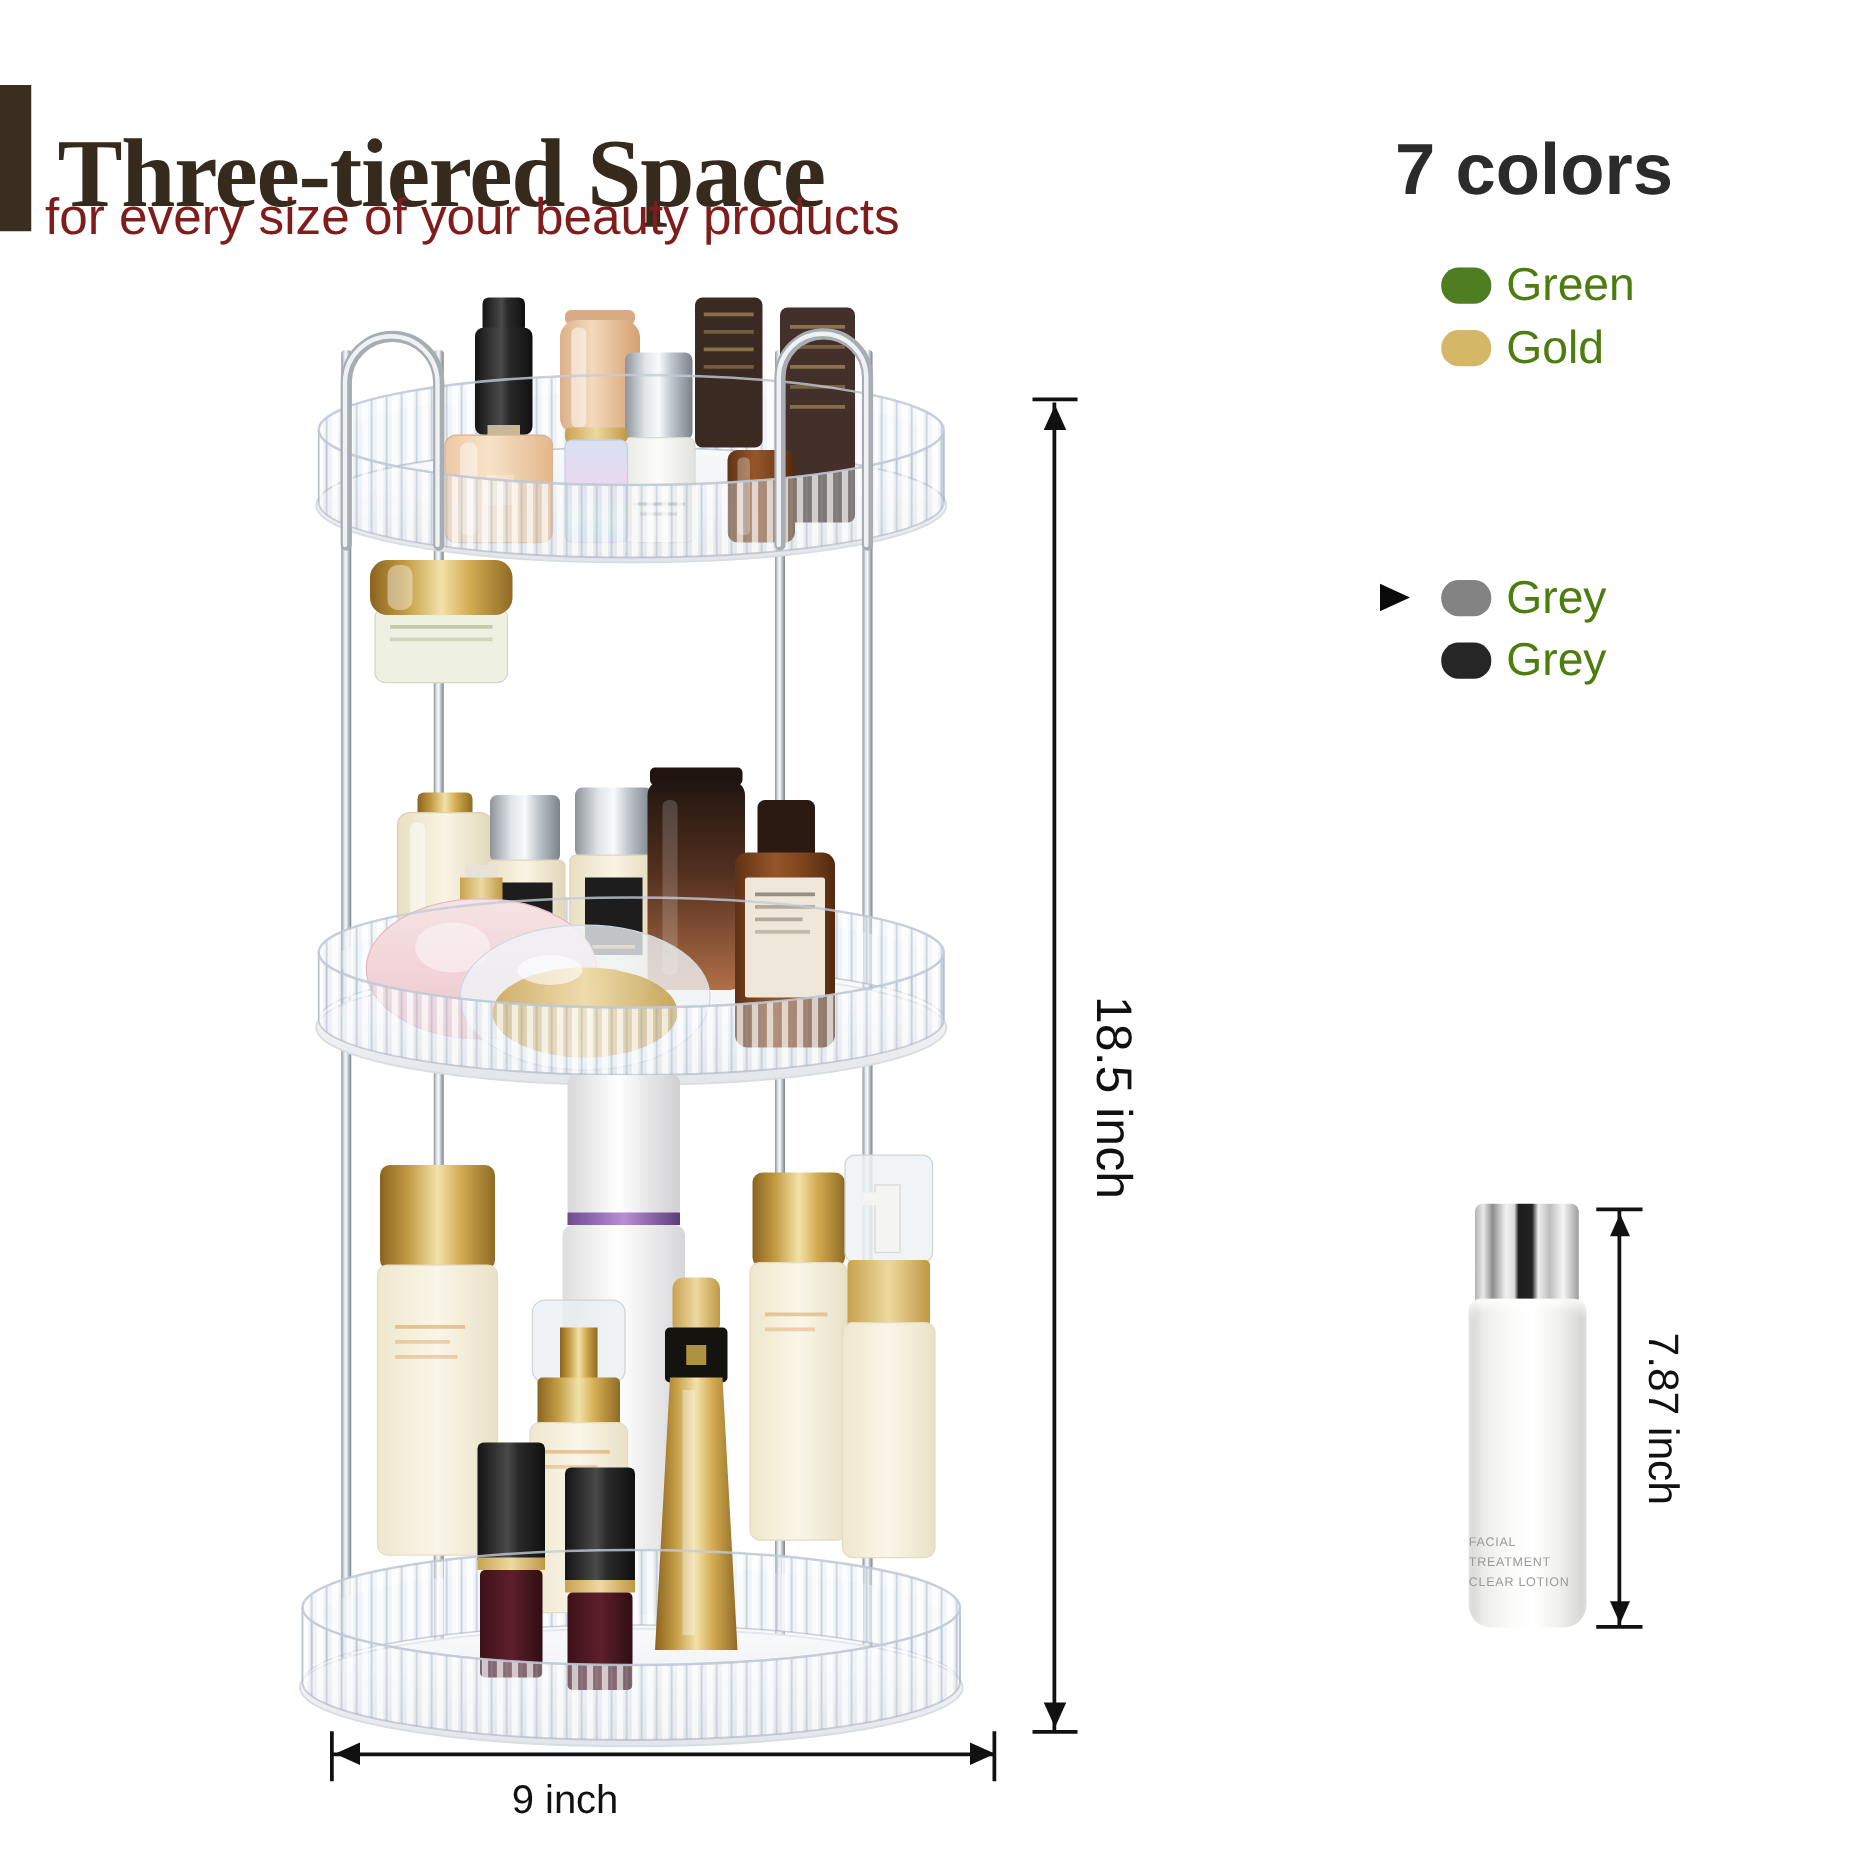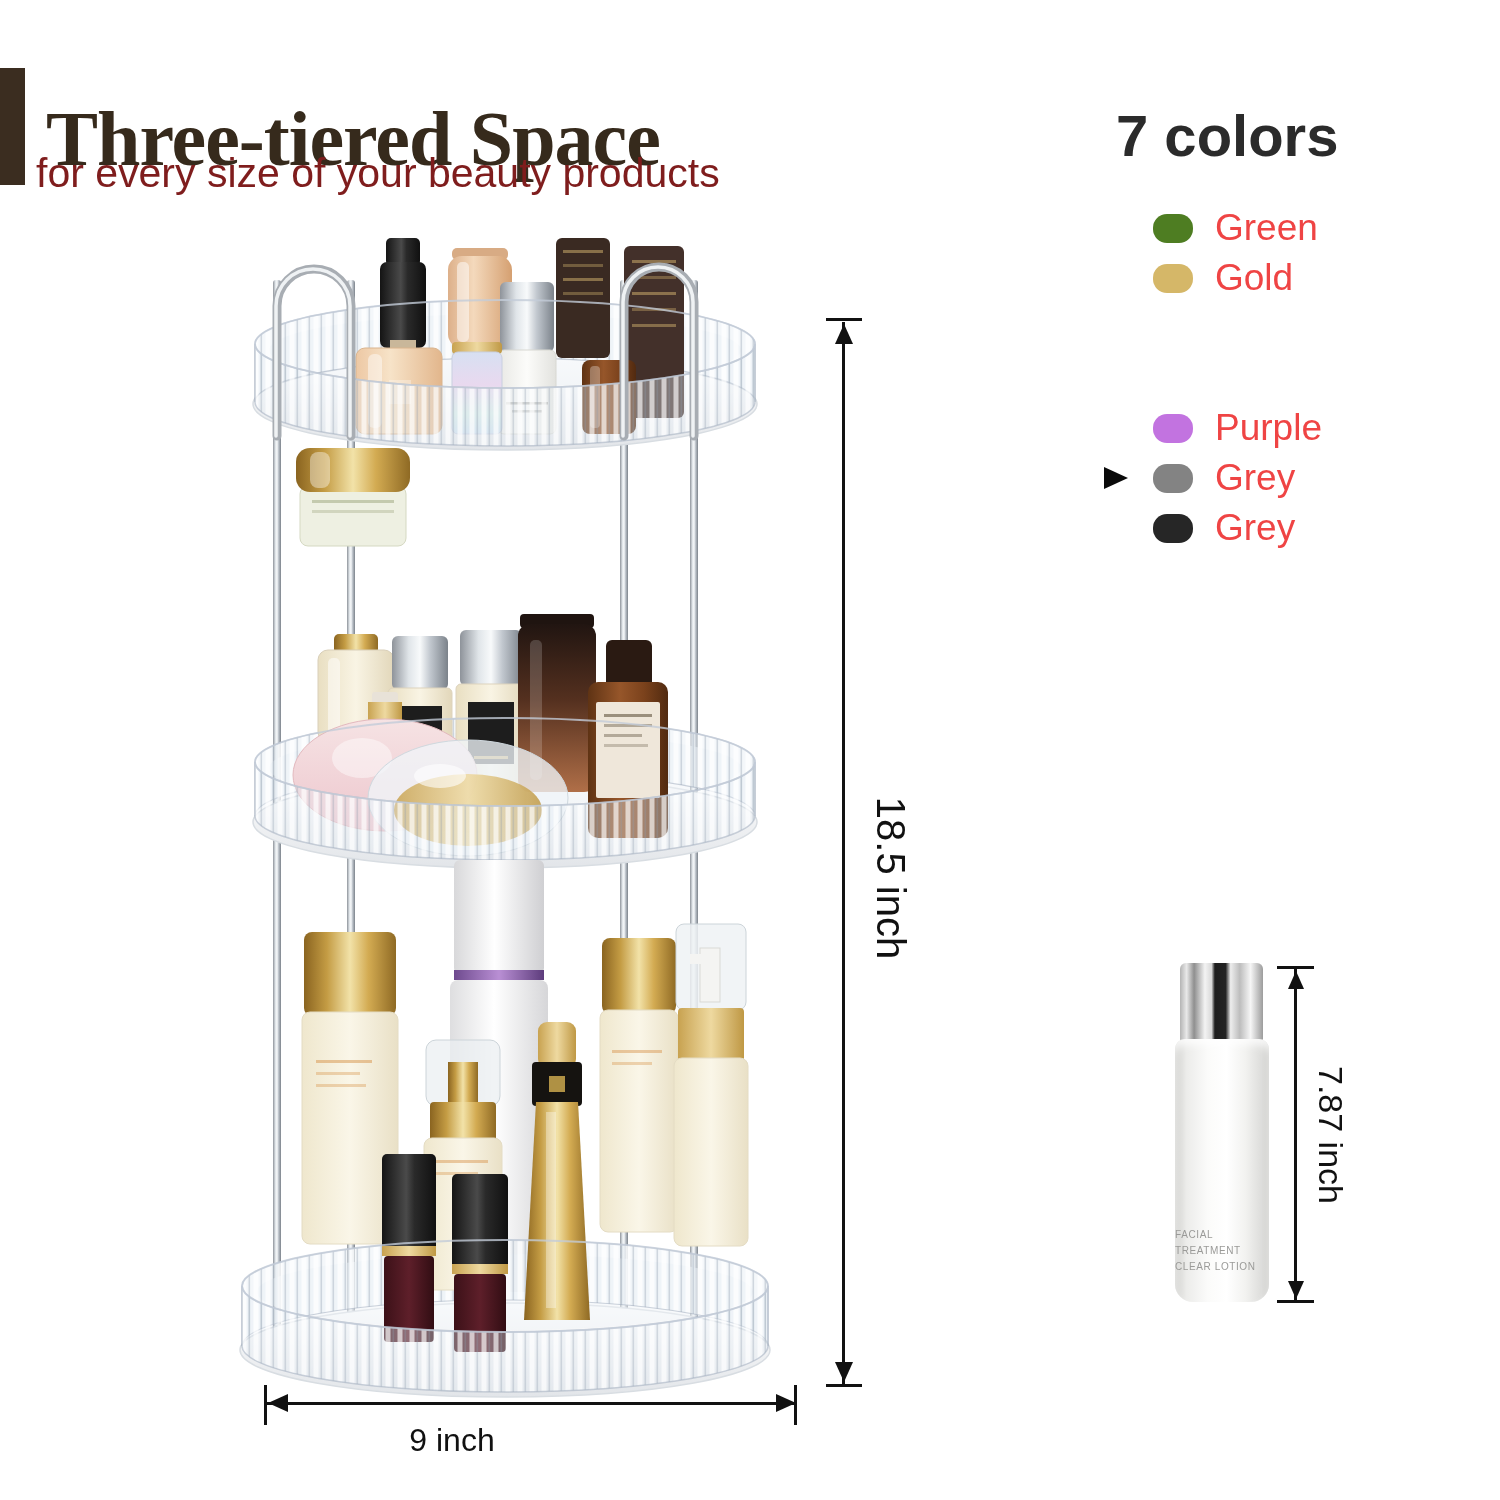--- a/index.html
+++ b/index.html
@@ -7,21 +7,21 @@
         font-family:"Liberation Sans", sans-serif;}
   .accent-bar{position:absolute;left:0;top:68px;width:25px;height:117px;background:#3b2d20;}
   .title{position:absolute;left:46px;top:44px;font-family:"Liberation Serif",serif;
          font-weight:700;font-size:78px;line-height:1.1;color:#362a1c;letter-spacing:-1px;white-space:nowrap;}
   .subtitle{position:absolute;left:36px;top:150px;font-size:41px;color:#7f1d1d;white-space:nowrap;}
 
   
   .colors-heading{position:absolute;left:1116px;top:102px;font-size:58px;font-weight:700;color:#2b2b2b;white-space:nowrap;}
   .color-row{position:absolute;left:1104px;width:340px;height:50px;display:flex;align-items:center;}
   .color-swatch{width:40px;height:29px;border-radius:14px;margin-left:49px;flex:0 0 auto;}
-  .color-label{margin-left:22px;font-size:37px;color:#ef4444;white-space:nowrap;}
+  .color-label{margin-left:12px;font-size:37px;color:#4d7c0f;white-space:nowrap;}
   .sel-arrow{position:absolute;left:0;top:14px;width:0;height:0;
              border-top:11px solid transparent;border-bottom:11px solid transparent;border-left:24px solid #0a0a0a;}
 
   
   .dline{position:absolute;background:#111;}
   .arr{position:absolute;width:0;height:0;}
   .arr.up{border-left:9px solid transparent;border-right:9px solid transparent;border-bottom:20px solid #111;}
   .arr.down{border-left:9px solid transparent;border-right:9px solid transparent;border-top:20px solid #111;}
   .arr.left{border-top:9px solid transparent;border-bottom:9px solid transparent;border-right:20px solid #111;}
   .arr.right{border-top:9px solid transparent;border-bottom:9px solid transparent;border-left:20px solid #111;}
@@ -53,24 +53,20 @@
 
   <div class="colors-heading">7 colors</div>
   <div class="color-row" style="top:203px">
     <span class="color-swatch" style="background: rgb(78, 125, 34);"></span>
     <span class="color-label">Green</span>
   </div>
   <div class="color-row" style="top:253px">
     <span class="color-swatch" style="background: rgb(213, 183, 104);"></span>
     <span class="color-label">Gold</span>
   </div>
-  <div class="color-row" style="top:403px">
-    <span class="color-swatch" style="background: rgb(194, 115, 224);"></span>
-    <span class="color-label">Purple</span>
-  </div>
   <div class="color-row" style="top:453px">
     <span class="sel-arrow"></span>
     <span class="color-swatch" style="background: rgb(131, 131, 131);"></span>
     <span class="color-label">Grey</span>
   </div>
   <div class="color-row" style="top:503px">
     <span class="color-swatch" style="background: rgb(38, 38, 38);"></span>
     <span class="color-label">Grey</span>
   </div>
 

